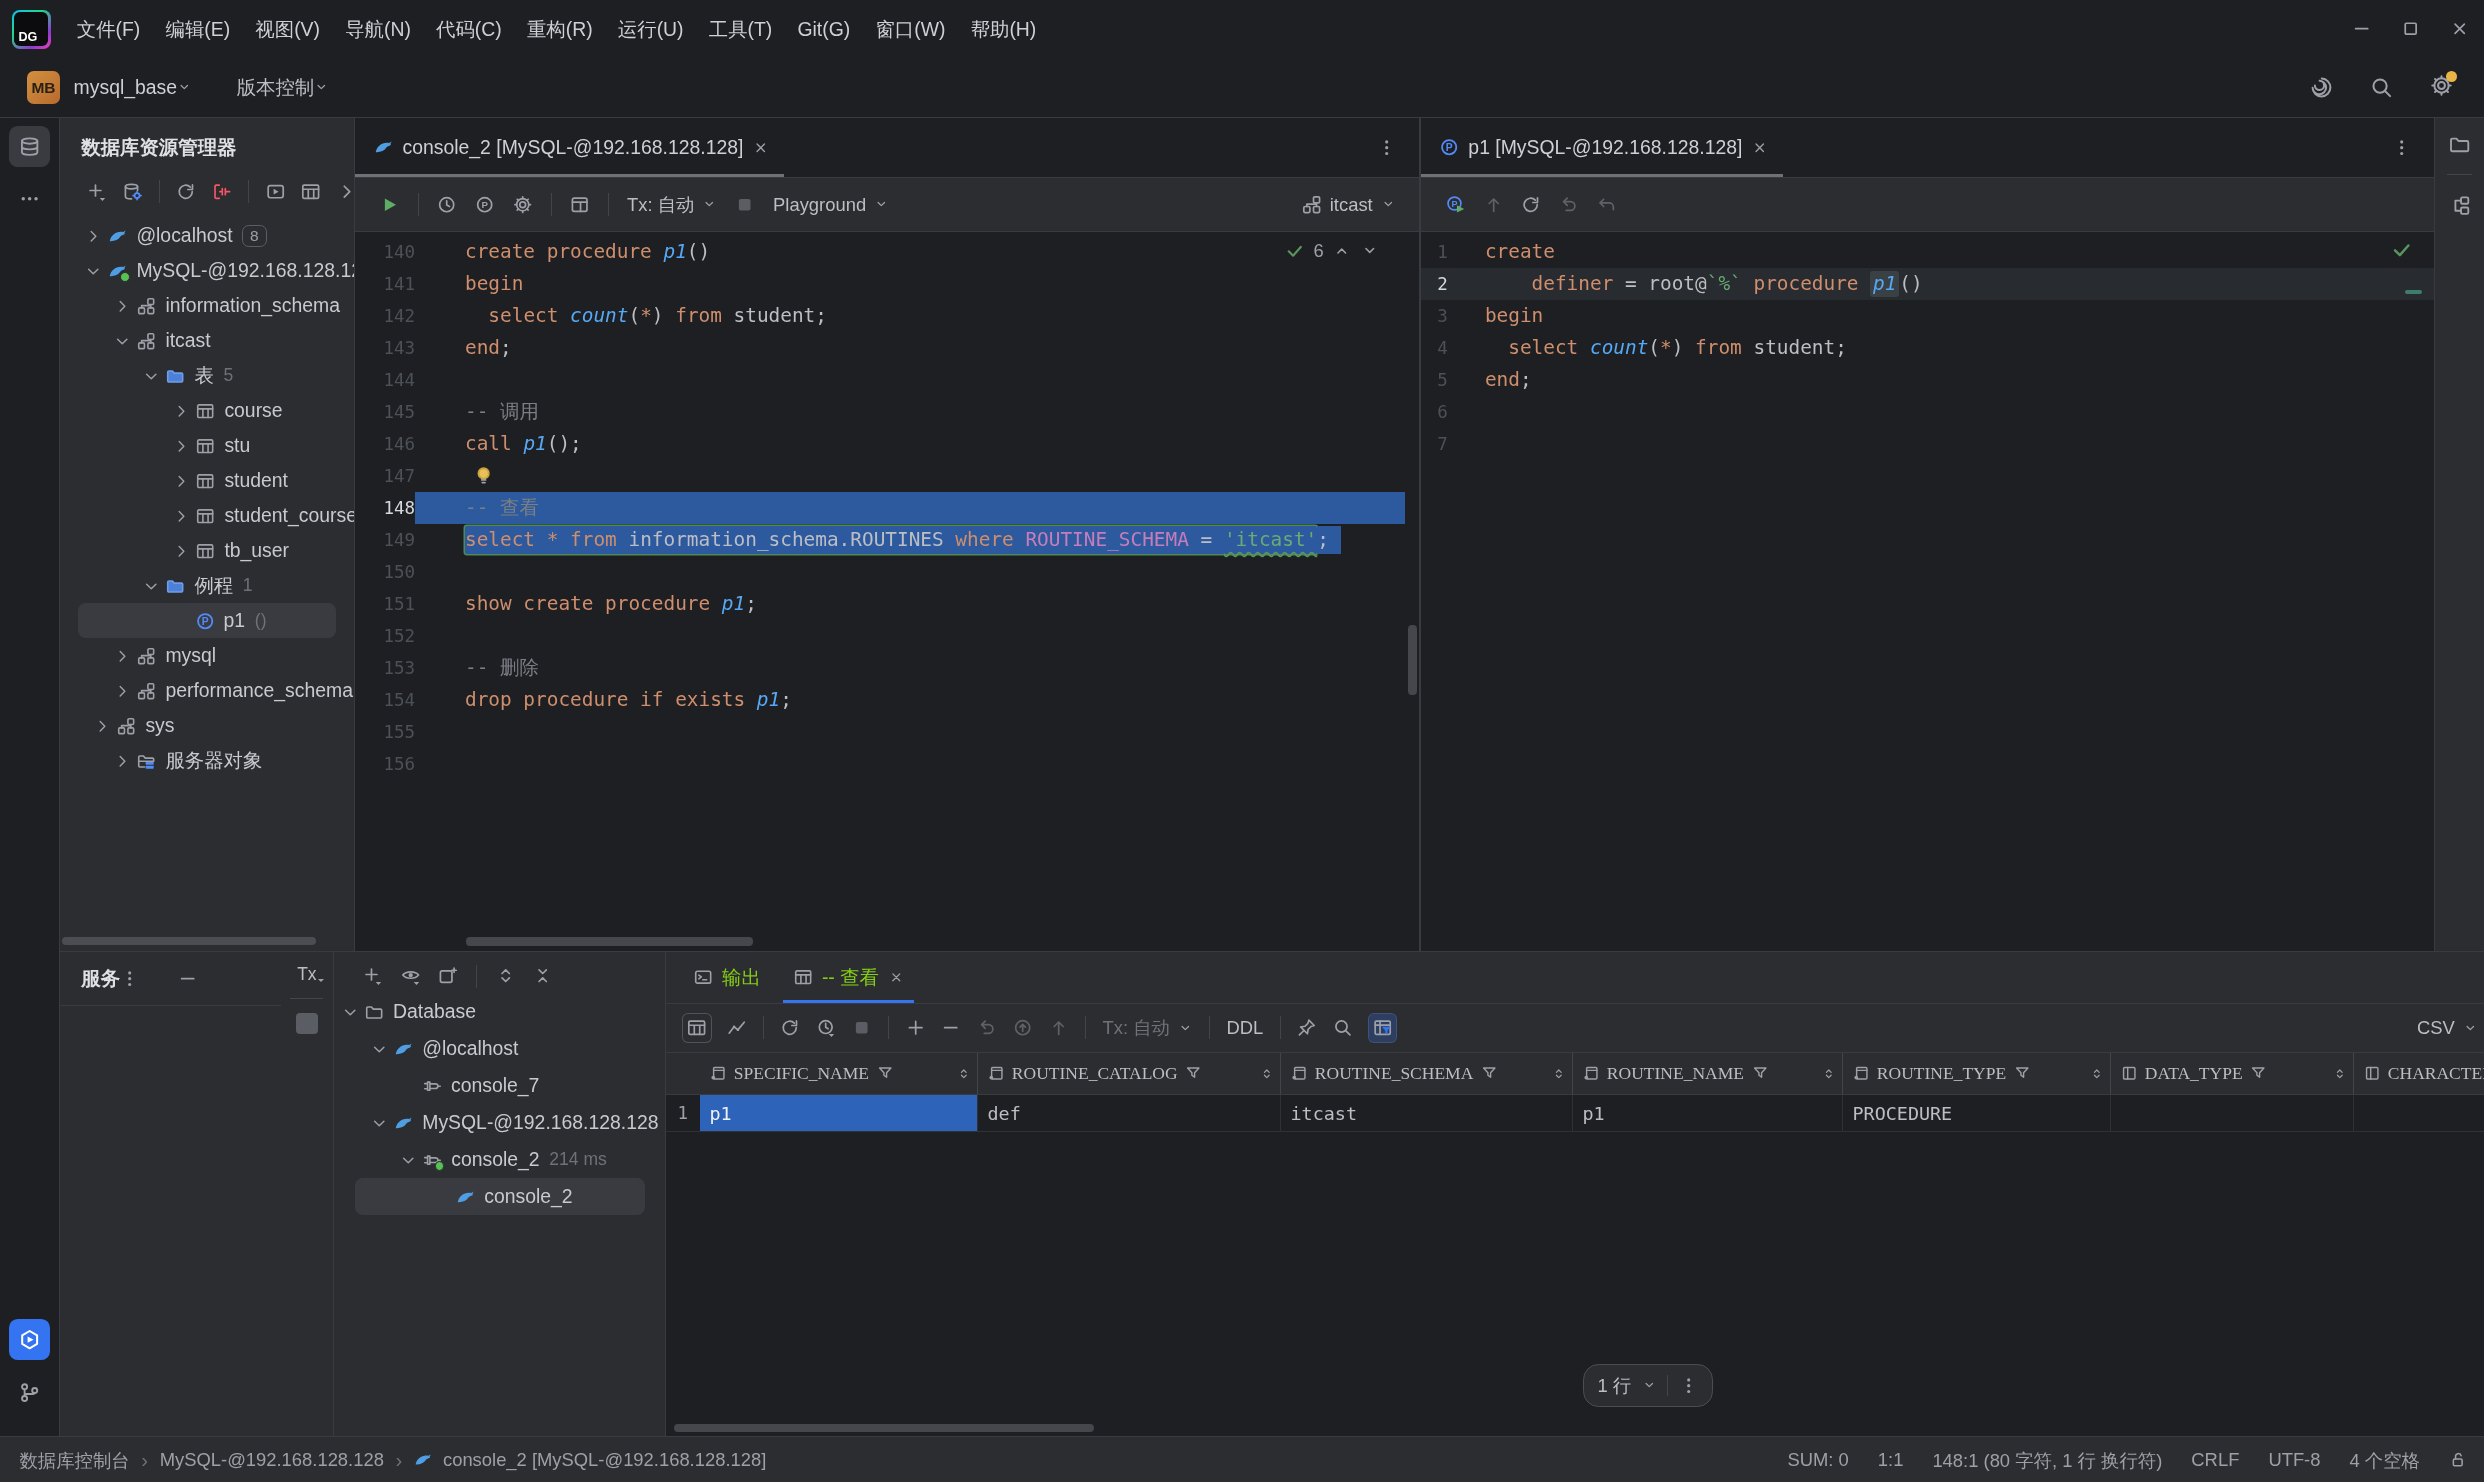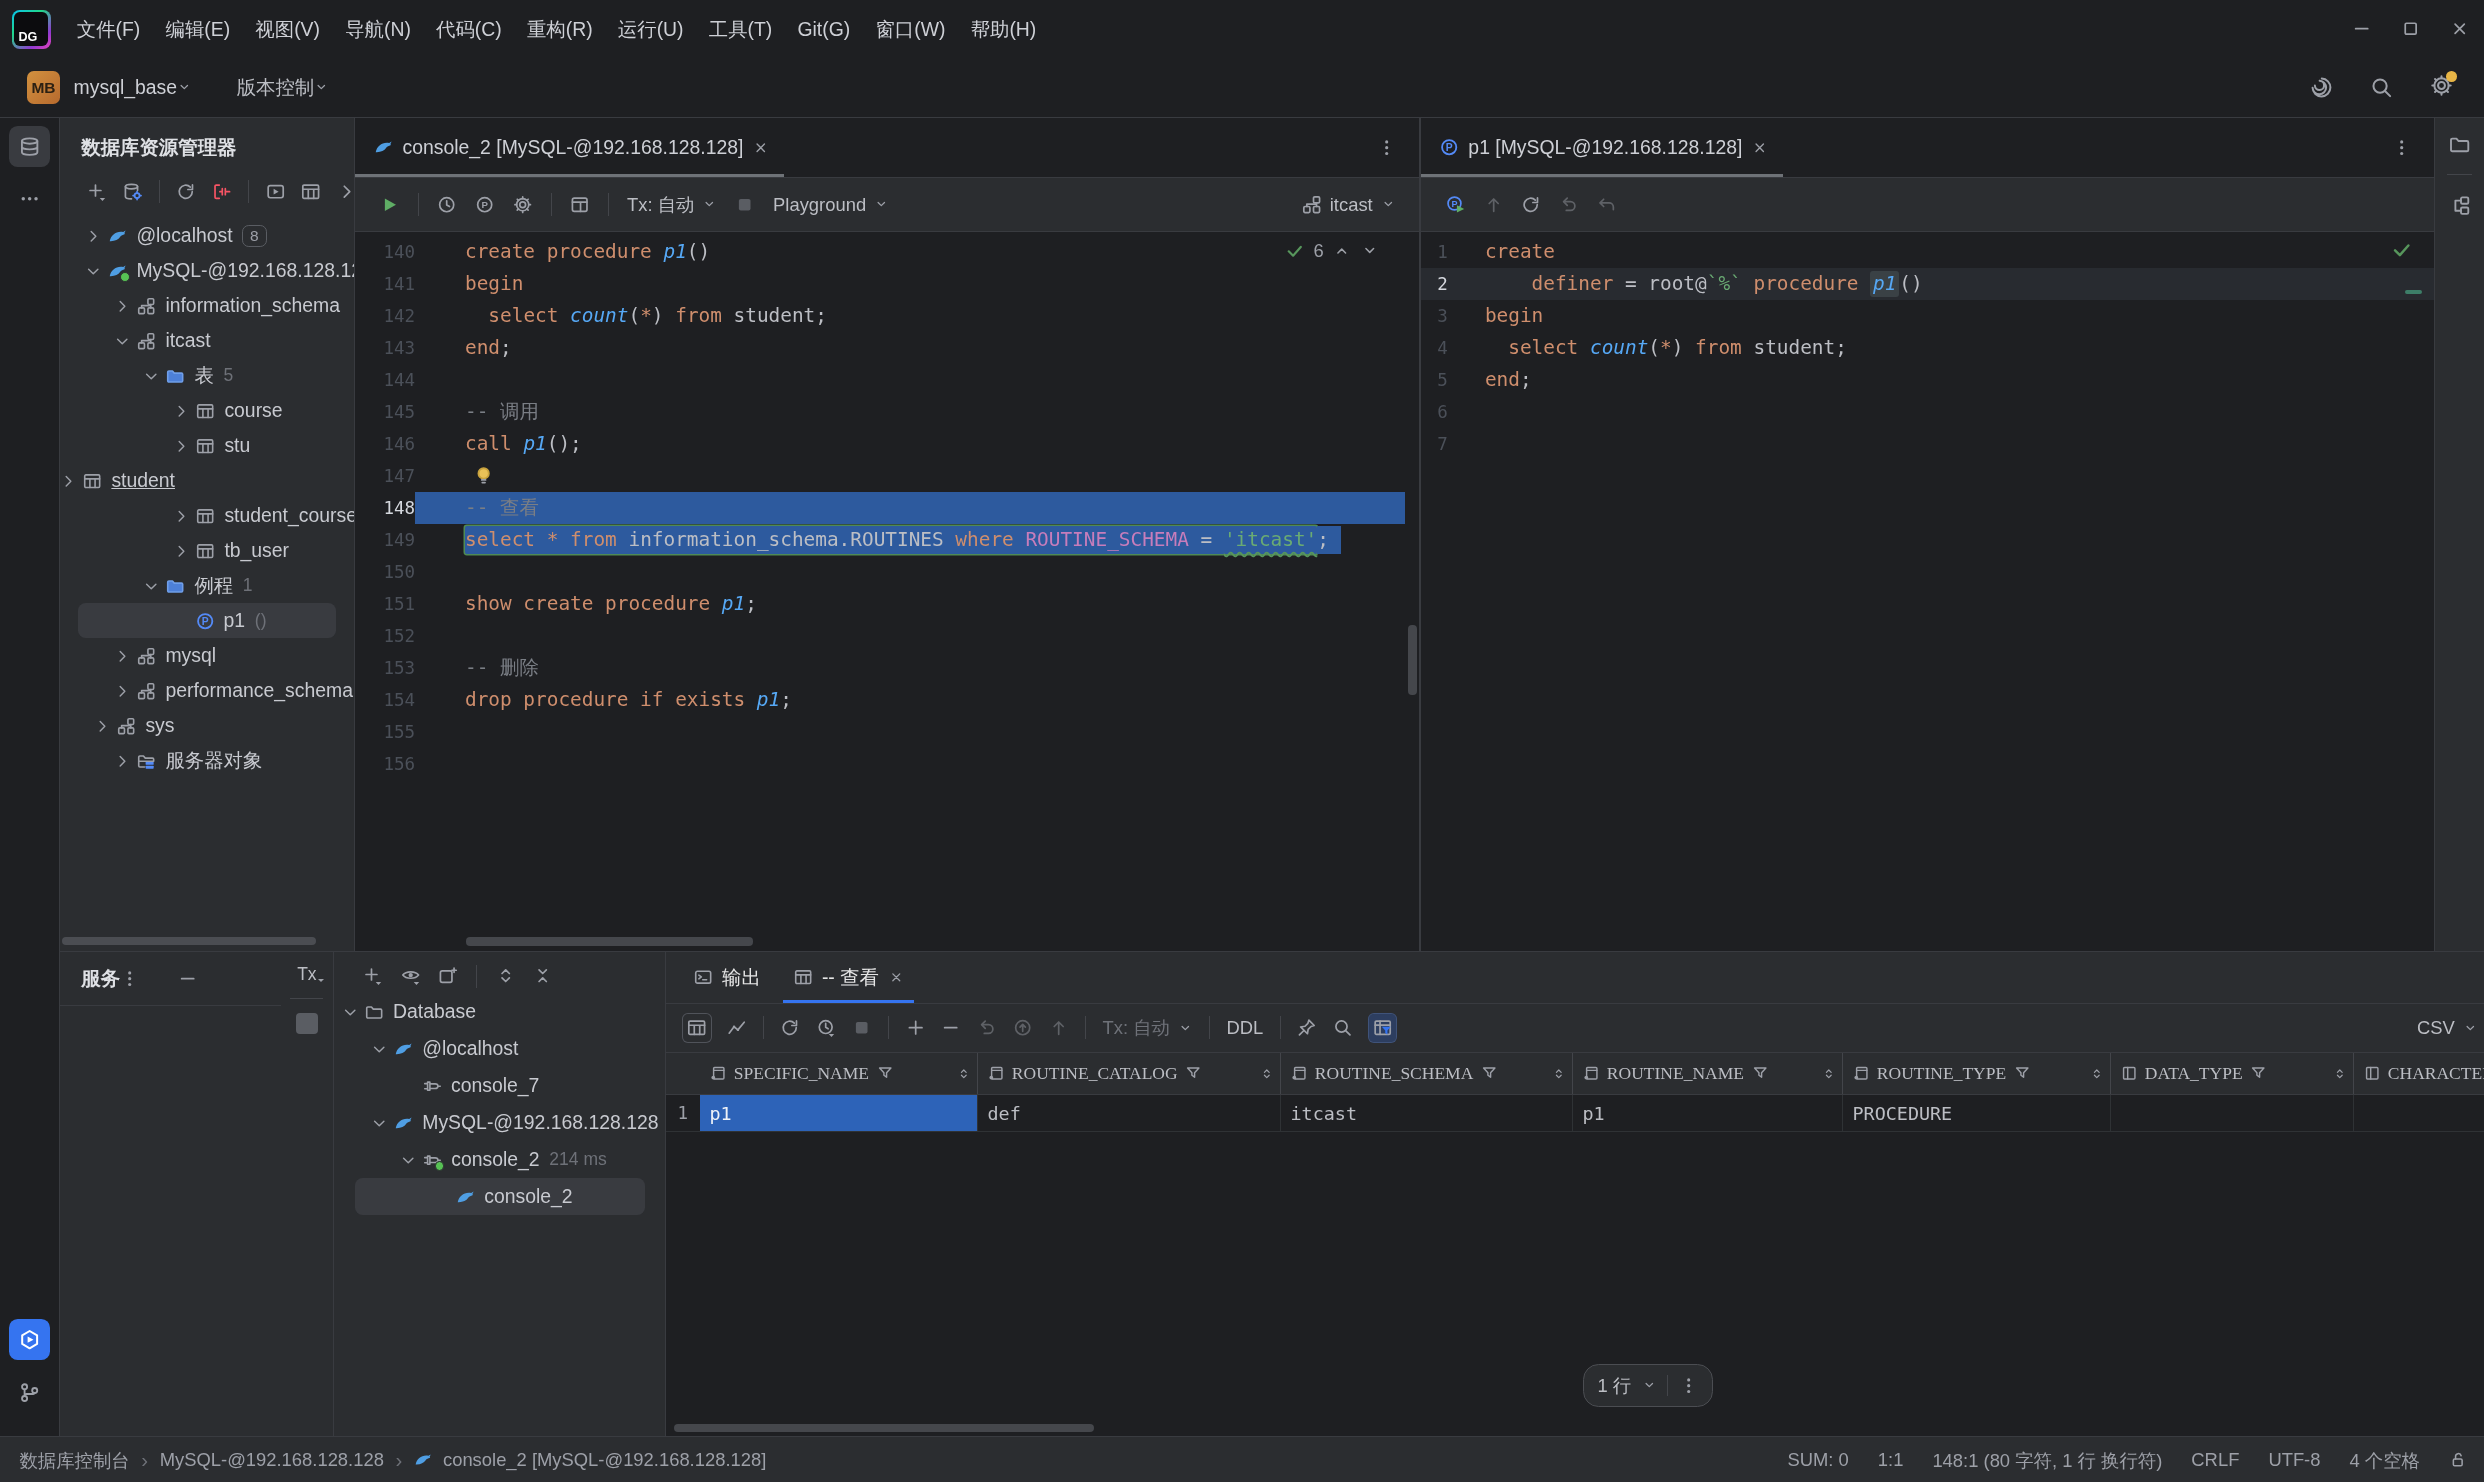--- a/index.html
+++ b/index.html
@@ -117,21 +117,21 @@
   .txlbl{font-size:17.5px;color:#bcbec4;position:relative}
   .txlbl::after{content:"";position:absolute;right:-7.8px;bottom:0;border:3.9px solid transparent;border-top-color:#9da0a8}
   .txcol .hr{width:33px;height:1px;background:#43454a;margin:13.6px 0}
   .stop-sq{width:21.3px;height:21.3px;border-radius:3.9px;background:#5a5d63}
   .svc-left{width:332px;border-right:1px solid #393b40;position:relative;box-sizing:border-box;flex:none}
   .svc-toolbar{display:flex;gap:18.4px;padding:12.6px 0 5.8px 29px;align-items:center}
   .svc-tree .trow{height:37px}
   .svc-tree .trow.sel{margin:0 19.4px 0 21.3px}
   .results{flex:1;display:flex;flex-direction:column;position:relative;min-width:0}
   .rtabs{height:51px;display:flex;align-items:center;border-bottom:1px solid #393b40;padding-left:11.6px;flex:none}
-  .rtab{display:flex;align-items:center;gap:9.7px;height:100%;padding:0 16.5px;font-size:19.4px;color:#e5e5e5;position:relative;white-space:nowrap}
+  .rtab{display:flex;align-items:center;gap:9.7px;height:100%;padding:0 16.5px;font-size:19.4px;color:#84cc16;position:relative;white-space:nowrap}
   .rtab .ic{width:18.4px;height:18.4px}
   .rtab.active::after{content:"";position:absolute;left:5.8px;right:5.8px;bottom:0;height:2.9px;background:#3574f0}
   .rtoolbar{height:48px;display:flex;align-items:center;gap:16.5px;padding:0 21.3px 0 17.5px;border-bottom:1px solid #393b40;flex:none}
   .rtb-right{margin-left:auto;display:flex;align-items:center;gap:16.5px}
   .rgrid{flex:1;background:#1e1f22;position:relative;overflow:hidden}
   .ghead{display:flex;height:41px;background:#2b2d30;border-bottom:1px solid #393b40;font-family:Liberation Serif, serif;font-size:17.5px;color:#bcbec4}
   .gcell{display:flex;align-items:center;border-right:1px solid #43454a;padding:0 5.8px 0 9.7px;gap:7.8px;box-sizing:border-box;overflow:hidden;flex:none;white-space:nowrap}
   .gcell .ic{width:16.5px;height:16.5px}
   .gcell .sort{margin-left:auto;width:13.6px;height:13.6px}
   .grow{display:flex;height:37px;font-family:"DejaVu Sans Mono",monospace;font-size:18.4px;color:#bcbec4}
@@ -428,21 +428,21 @@
                   </svg>
                 </span>
                 <span class="nico"><span class="ic" style="width:18.4px;height:18.4px">
                     <svg viewBox="0 0 16 16" fill="none" stroke="currentColor" stroke-width="1.4" stroke-linecap="round" stroke-linejoin="round">
                       <rect x="1.5" y="2.5" width="13" height="11" rx="1"></rect>
                       <path d="M1.5 6H14.5M6 6V13.5M10.5 6V13.5"></path>
                     </svg>
                   </span></span>
                 <span>stu</span>
               </div>
-              <div class="trow" style=" text-decoration: underline;">
+              <div class="trow" style="padding-left: 113px;">
                 <span class="ic chev">
                   <svg viewBox="0 0 16 16" fill="none" stroke="currentColor" stroke-width="1.4" stroke-linecap="round" stroke-linejoin="round">
                     <path d="M6 3.5L10.5 8 6 12.5"></path>
                   </svg>
                 </span>
                 <span class="nico"><span class="ic" style="width:18.4px;height:18.4px">
                     <svg viewBox="0 0 16 16" fill="none" stroke="currentColor" stroke-width="1.4" stroke-linecap="round" stroke-linejoin="round">
                       <rect x="1.5" y="2.5" width="13" height="11" rx="1"></rect>
                       <path d="M1.5 6H14.5M6 6V13.5M10.5 6V13.5"></path>
                     </svg>

